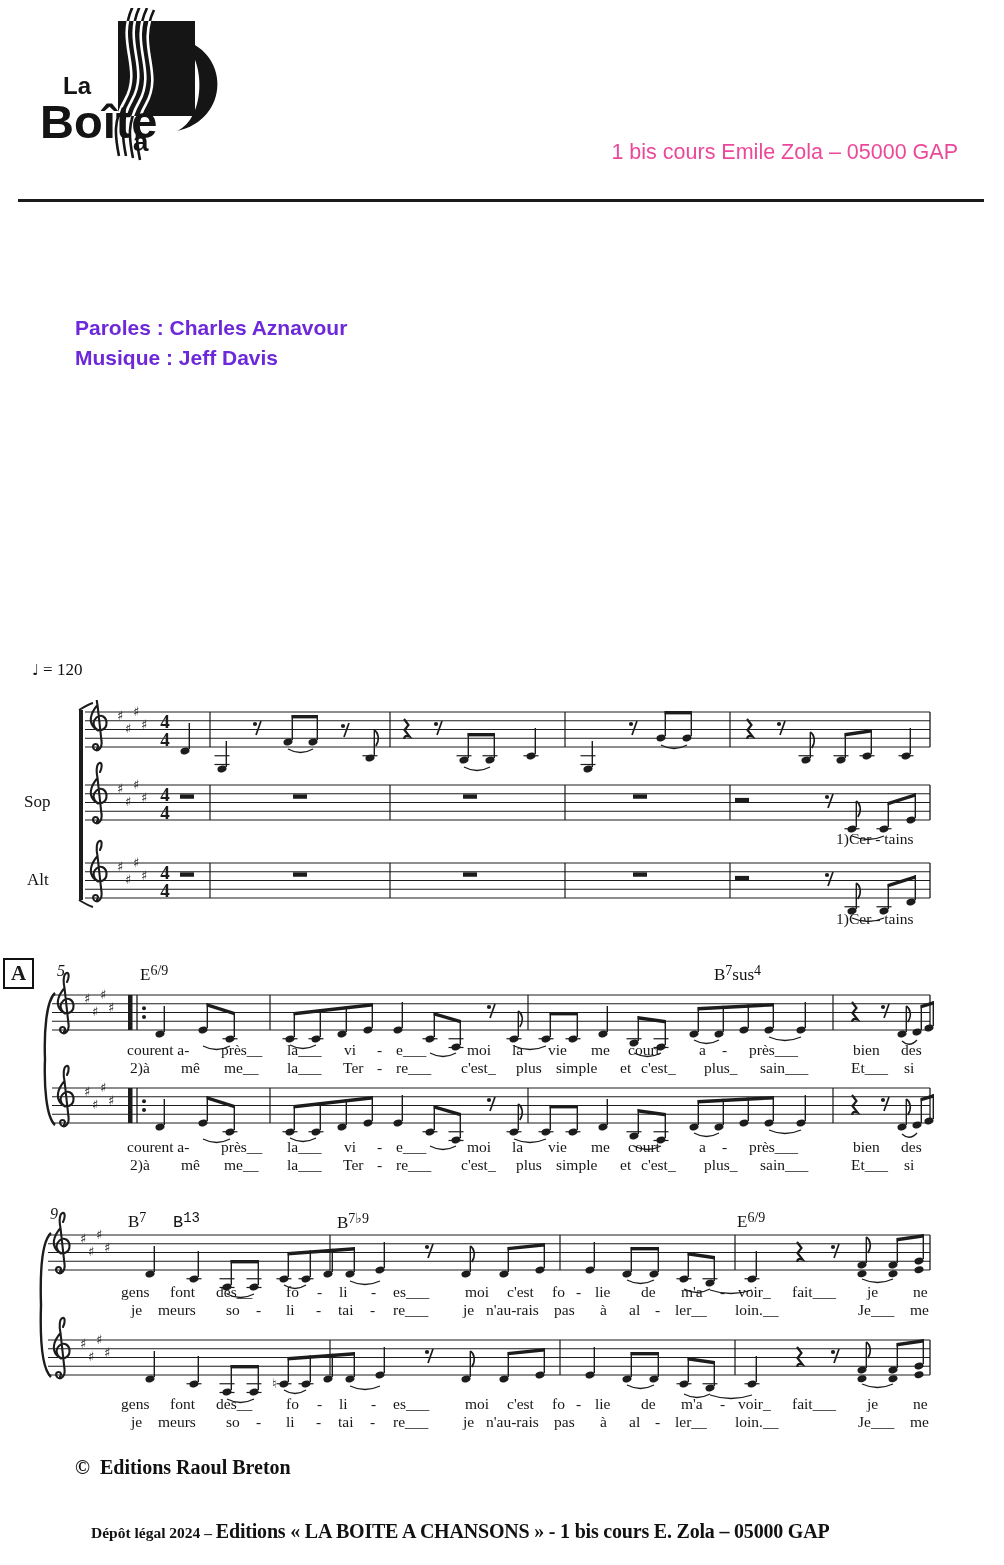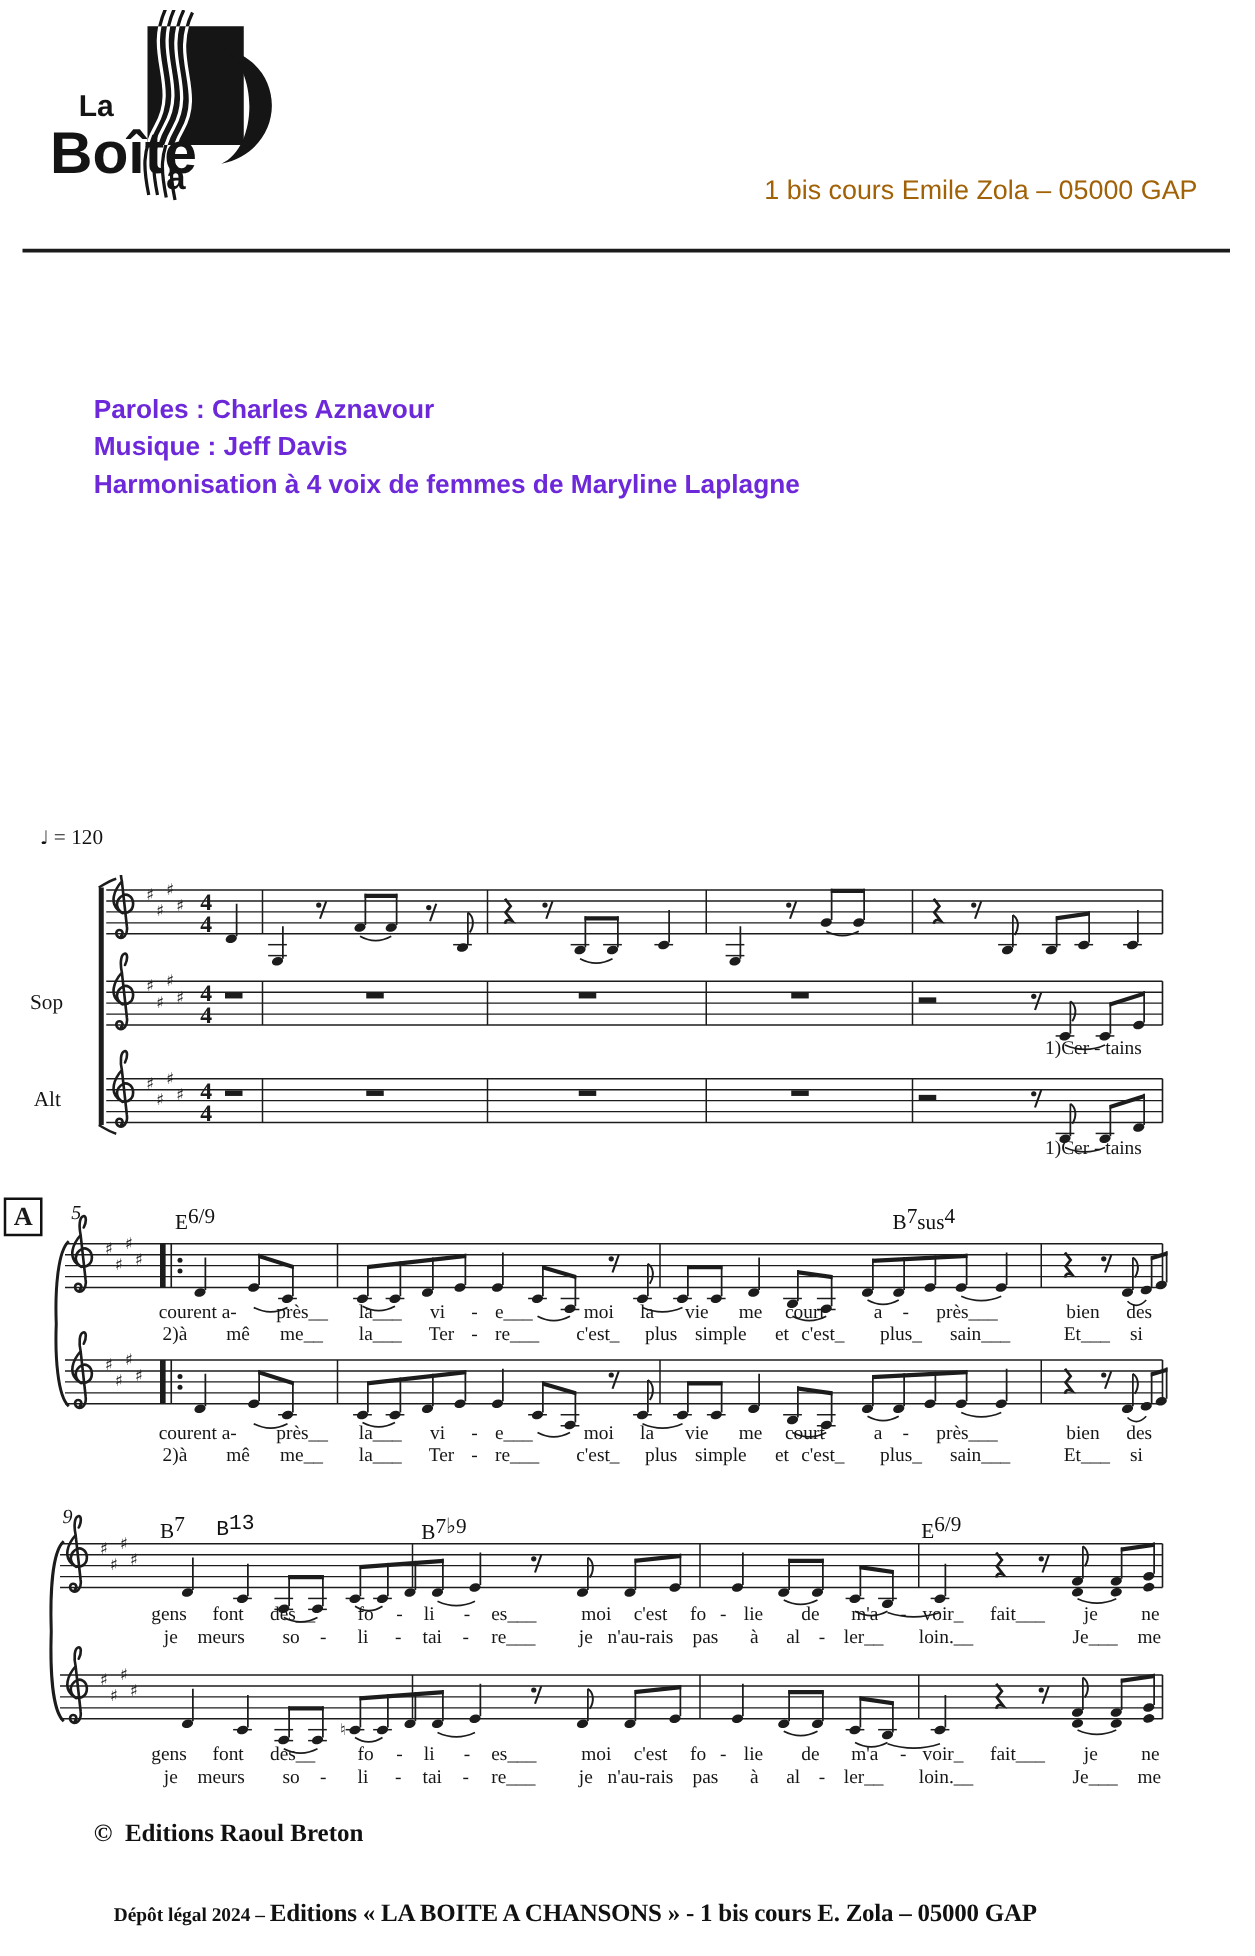--- a/index.html
+++ b/index.html
@@ -5,37 +5,37 @@
   html,body{margin:0;padding:0;background:#e8e8e8;}
   .page{position:relative;width:1004px;height:1565px;background:#ffffff;overflow:hidden;
         font-family:"Liberation Sans",sans-serif;color:#1a1a1a;}
   
   .logo-text{position:absolute;font-family:"Liberation Sans",sans-serif;font-weight:bold;color:#141414;z-index:3;}
   .lg1{left:63px;top:72px;font-size:24px;}
   .lg2{left:40px;top:94px;font-size:47px;}
   .lg3{left:133px;top:126px;font-size:28px;}
   .lg4{left:25px;top:142px;font-size:44px;letter-spacing:0px;}
   #logo-mark{position:absolute;left:85px;top:8px;z-index:2;}
-  .addr{position:absolute;right:46px;top:140px;font-size:21.5px;color:#a16207;}
+  .addr{position:absolute;right:46px;top:140px;font-size:21.5px;color:#ec4899;}
   .rule{position:absolute;left:18px;top:199px;width:966px;height:2.5px;background:#1b1b1b;}
   
   .title{position:absolute;left:72px;top:250px;font-family:"Liberation Serif",serif;
          font-weight:bold;font-style:italic;font-size:43px;color:#111;}
   .credit{position:absolute;left:75px;font-size:21px;font-weight:bold;color:#6d28d9;}
   .c1{top:316px;} .c2{top:346px;} .c3{top:376px;}
   
   .tempo{position:absolute;left:32px;top:660px;font-family:"Liberation Serif",serif;font-size:17px;color:#111;}
   .tnote{font-family:"DejaVu Sans",sans-serif;font-size:15px;margin-right:4px;}
   
   #score{position:absolute;left:0;top:0;width:1004px;height:1565px;}
   .system{position:absolute;left:0;width:1004px;}
   .system svg{position:absolute;left:0;top:0;}
   .lyr{position:absolute;font-family:"Liberation Serif",serif;font-size:15.5px;color:#161616;white-space:pre;z-index:4;}
   .chord{position:absolute;font-family:"Liberation Serif",serif;font-size:17px;color:#111;white-space:pre;z-index:4;}
-  .csup{font-size:17px;vertical-align:5px;margin-top:30px;}
+  .csup{font-size:14px;vertical-align:5px;margin-top:30px;}
   .slabel{position:absolute;font-family:"Liberation Serif",serif;font-size:17px;color:#141414;z-index:4;}
   .mnum{position:absolute;font-family:"Liberation Serif",serif;font-style:italic;font-size:16px;color:#141414;z-index:4;}
   .rehearsal{position:absolute;width:27px;height:27px;border:2px solid #111;display:flex;align-items:center;
              justify-content:center;font-family:"Liberation Serif",serif;font-weight:bold;font-size:21px;z-index:4;}
   
   .copy{position:absolute;left:75px;top:1456px;font-family:"Liberation Serif",serif;font-weight:bold;font-size:20px;color:#111;white-space:pre;}
   .legal{position:absolute;left:75px;top:1502px;font-family:"Liberation Serif",serif;font-weight:bold;color:#111;white-space:pre;}
   .lp{font-size:15.5px;}
   .lm{font-size:20px;letter-spacing:-0.2px;}
 </style>
@@ -71,21 +71,20 @@
   </svg>
   <span class="logo-text lg1">La</span>
   <span class="logo-text lg2">Boîte</span>
   <span class="logo-text lg3">à</span>
 
   <div class="addr">1 bis cours Emile Zola – 05000 GAP</div>
   <div class="rule"></div>
 
   <div class="credit c1">Paroles : Charles Aznavour</div>
   <div class="credit c2">Musique : Jeff Davis</div>
-  <div class="credit c3">Harmonisation à 4 voix de femmes de Maryline Laplagne</div>
 
   <div class="tempo">
     <span class="tnote">♩</span><span>= 120</span>
   </div>
 
   <div id="score">
       <div class="system" style="top: 700px; height: 252px;">
         <svg width="1004" height="252">
           <rect x="79" y="10" width="4" height="190" fill="#1c1c1c"></rect>
           <path d="M79,10 C84,7 89,4 93,3" stroke="#1c1c1c" stroke-width="2" fill="none"></path>

